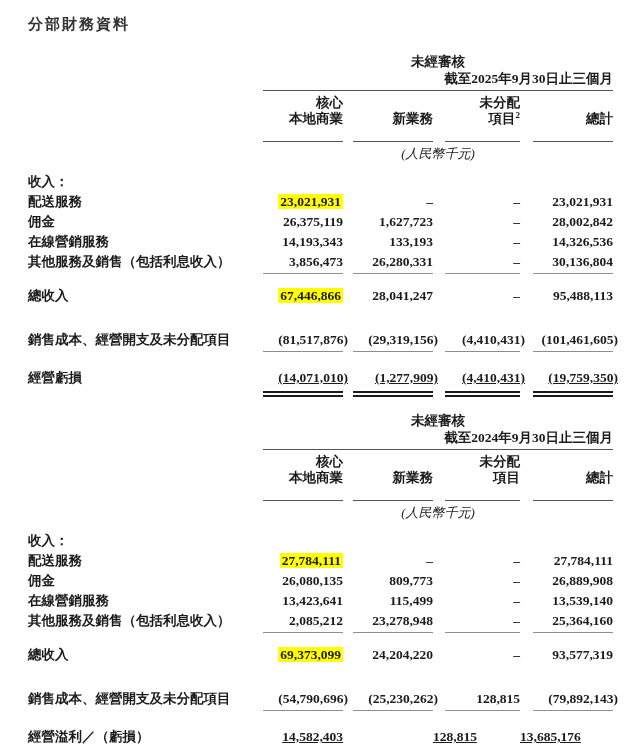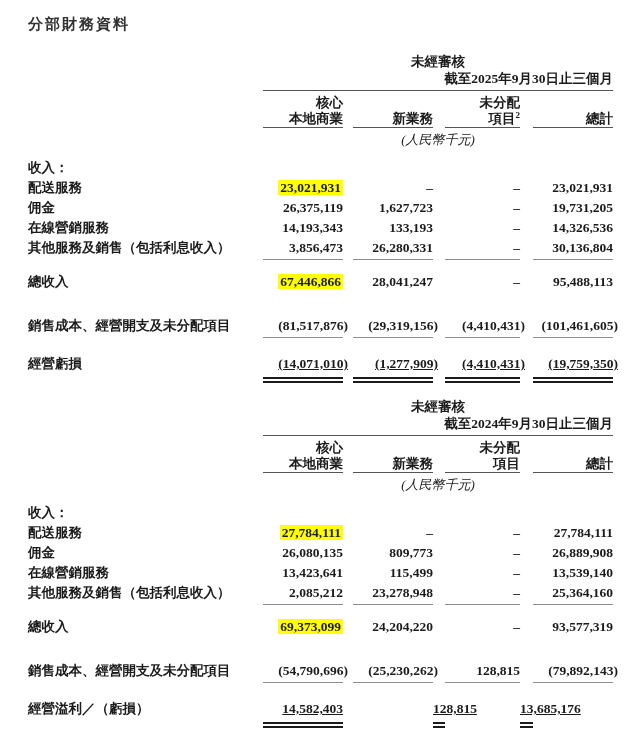--- a/index.html
+++ b/index.html
@@ -18,21 +18,21 @@
     grid-template-columns:235px 80px 10px 80px 12px 75px 13px 80px;
     margin-left:28px;
     color:#1b1b1b;font-weight:700;font-size:13.5px;
   }
   .tbl-1{margin-top:19px;}
   .tbl-2{margin-top:15px;}
   .hline1{grid-column:2/-1;text-align:center;line-height:17px;}
   .hline2{grid-column:2/-1;text-align:right;line-height:17px;padding-bottom:3px;border-bottom:1.5px solid #545454;}
   .colh{
     display:flex;flex-direction:column;justify-content:flex-end;align-items:flex-end;
-    text-align:right;line-height:16px;padding:4px 0 0;border-bottom:1.5px solid #545454;
+    text-align:right;line-height:16px;padding:4px 0 14px;border-bottom:1.5px solid #545454;
     white-space:nowrap;
   }
   .colh sup{font-size:9px;line-height:0;}
   .lblcell{}
   .gapc{}
   .cur{
     grid-column:2/-1;text-align:center;
     font-style:italic;font-weight:400;font-size:13px;line-height:18px;padding-top:3px;
   }
   .lbl{white-space:nowrap;line-height:20px;}
@@ -91,21 +91,21 @@
     <div class="val"><span class="num">–</span></div>
     <div class="gapc"></div>
     <div class="val"><span class="num">23,021,931</span></div>
     <div class="lbl">佣金</div>
     <div class="val"><span class="num">26,375,119</span></div>
     <div class="gapc"></div>
     <div class="val"><span class="num">1,627,723</span></div>
     <div class="gapc"></div>
     <div class="val"><span class="num">–</span></div>
     <div class="gapc"></div>
-    <div class="val"><span class="num">19,731,205</span></div>
+    <div class="val"><span class="num">28,002,842</span></div>
     <div class="lbl">在線營銷服務</div>
     <div class="val"><span class="num">14,193,343</span></div>
     <div class="gapc"></div>
     <div class="val"><span class="num">133,193</span></div>
     <div class="gapc"></div>
     <div class="val"><span class="num">–</span></div>
     <div class="gapc"></div>
     <div class="val"><span class="num">14,326,536</span></div>
     <div class="lbl">其他服務及銷售（包括利息收入）</div>
     <div class="val u"><span class="num">3,856,473</span></div>

